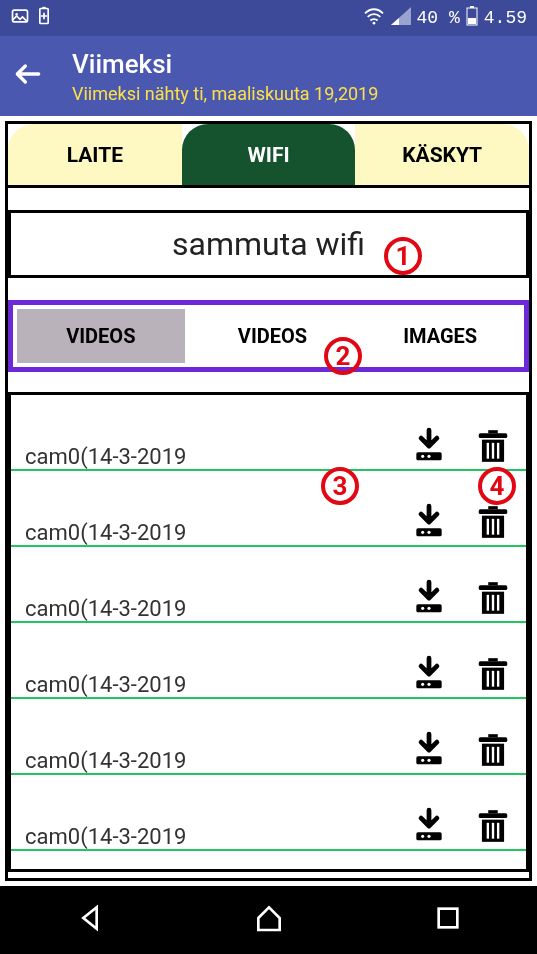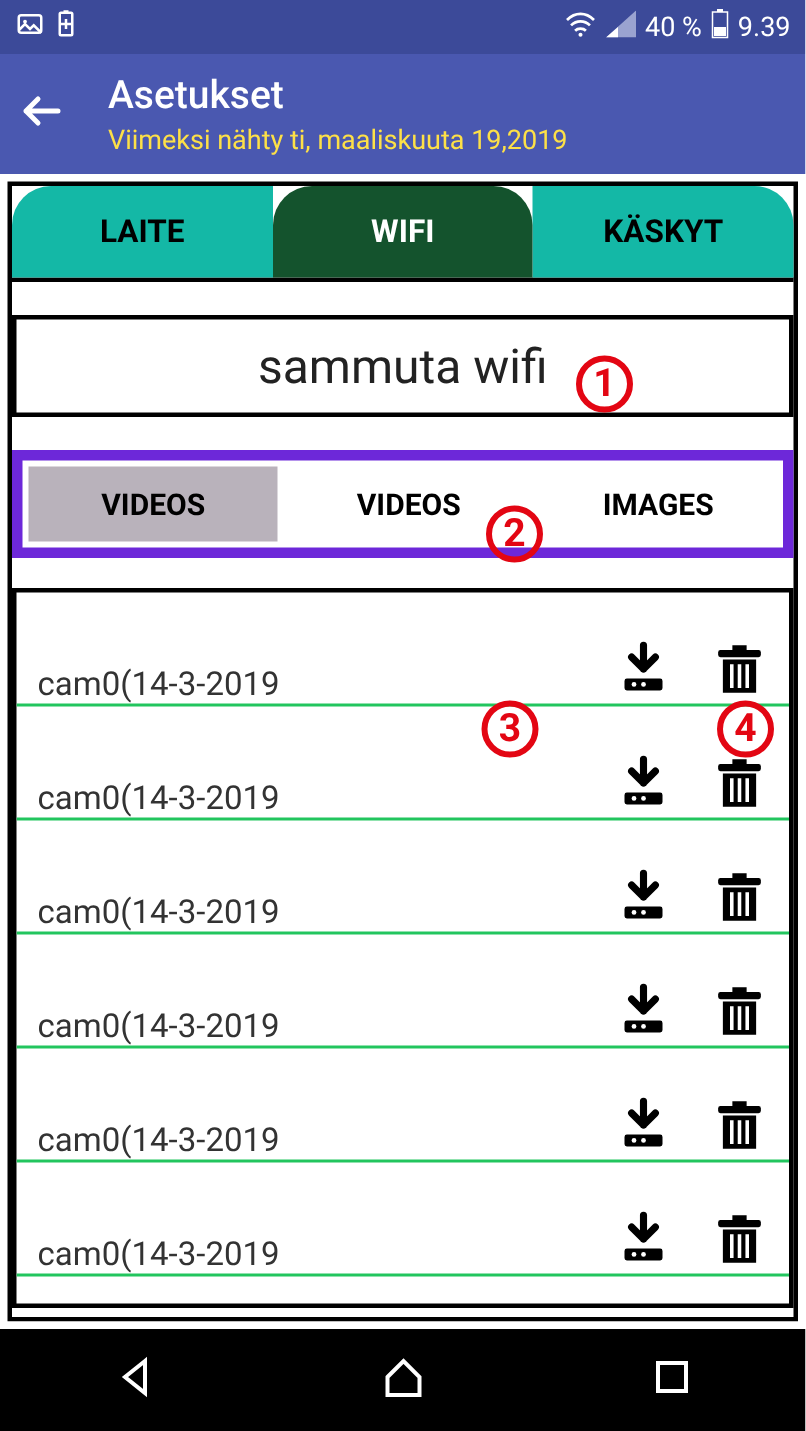--- a/index.html
+++ b/index.html
@@ -13,20 +13,21 @@
     }
     .status-bar {
       height: 36px;
       background: #3c4a99;
       display: flex;
       align-items: center;
       justify-content: space-between;
       padding: 0 10px;
       color: #fff;
       font-size: 18px;
+      font-family: Liberation Mono, monospace;
     }
     .status-left { display: flex; gap: 6px; }
     .status-right { display: flex; align-items: center; gap: 6px; font-weight: 400; }
     .app-bar {
       background: #4a58b0;
       height: 80px;
       display: flex;
       align-items: center;
       padding: 0 12px;
       color: #fff;
@@ -47,21 +48,21 @@
       border-bottom: 3px solid #000;
     }
     .tab-main {
       flex: 1;
       display: flex;
       align-items: center;
       justify-content: center;
       font-size: 21px;
       font-weight: 700;
       color: #000;
-      background: #14b8a6;
+      background: #fef9c3;
       position: relative;
       z-index: 1;
     }
     .tab-main.active {
       background: #14532d;
       color: #fff;
       border-top-left-radius: 26px;
       border-top-right-radius: 26px;
       z-index: 2;
     }
@@ -76,21 +77,21 @@
       border: 3px solid #000;
       height: 68px;
       display: flex;
       align-items: center;
       justify-content: center;
       font-size: 32px;
       color: #222;
       position: relative;
     }
     .media-tabs {
-      border: 7px solid #6d28d9;
+      border: 5px solid #6d28d9;
       margin-top: 22px;
       height: 72px;
       display: flex;
       align-items: center;
       position: relative;
     }
     .media-tab {
       flex: 1;
       display: flex;
       align-items: center;
@@ -197,32 +198,32 @@
         </svg>
     </span>
     <span>40 %</span>
     <span>
       <svg width="12" height="20" viewBox="0 0 12 20">
           <rect x="1" y="2" width="10" height="17" stroke="#fff" fill="none"></rect>
           <rect x="4" y="0" width="4" height="2" fill="#fff"></rect>
           <rect x="2" y="12" width="8" height="6" fill="#fff"></rect>
         </svg>
     </span>
-    <span>9.39</span>
+    <span>4.59</span>
   </div>
 </div>
 
 <div class="app-bar">
   <div class="back-arrow">
     <svg width="32" height="32" viewBox="0 0 24 24" fill="none">
         <path d="M20 12H4M10 6l-6 6 6 6" stroke="#fff" stroke-width="2.5" stroke-linecap="round" stroke-linejoin="round"></path>
       </svg>
   </div>
   <div>
-    <div class="app-title">Asetukset</div>
+    <div class="app-title">Viimeksi</div>
     <div class="app-subtitle">Viimeksi nähty ti, maaliskuuta 19,2019</div>
   </div>
 </div>
 
 <div class="content-wrap">
   <div class="tabs-main">
     <div class="tab-main">LAITE</div>
     <div class="tab-main active">WIFI</div>
     <div class="tab-main">KÄSKYT</div>
   </div>

